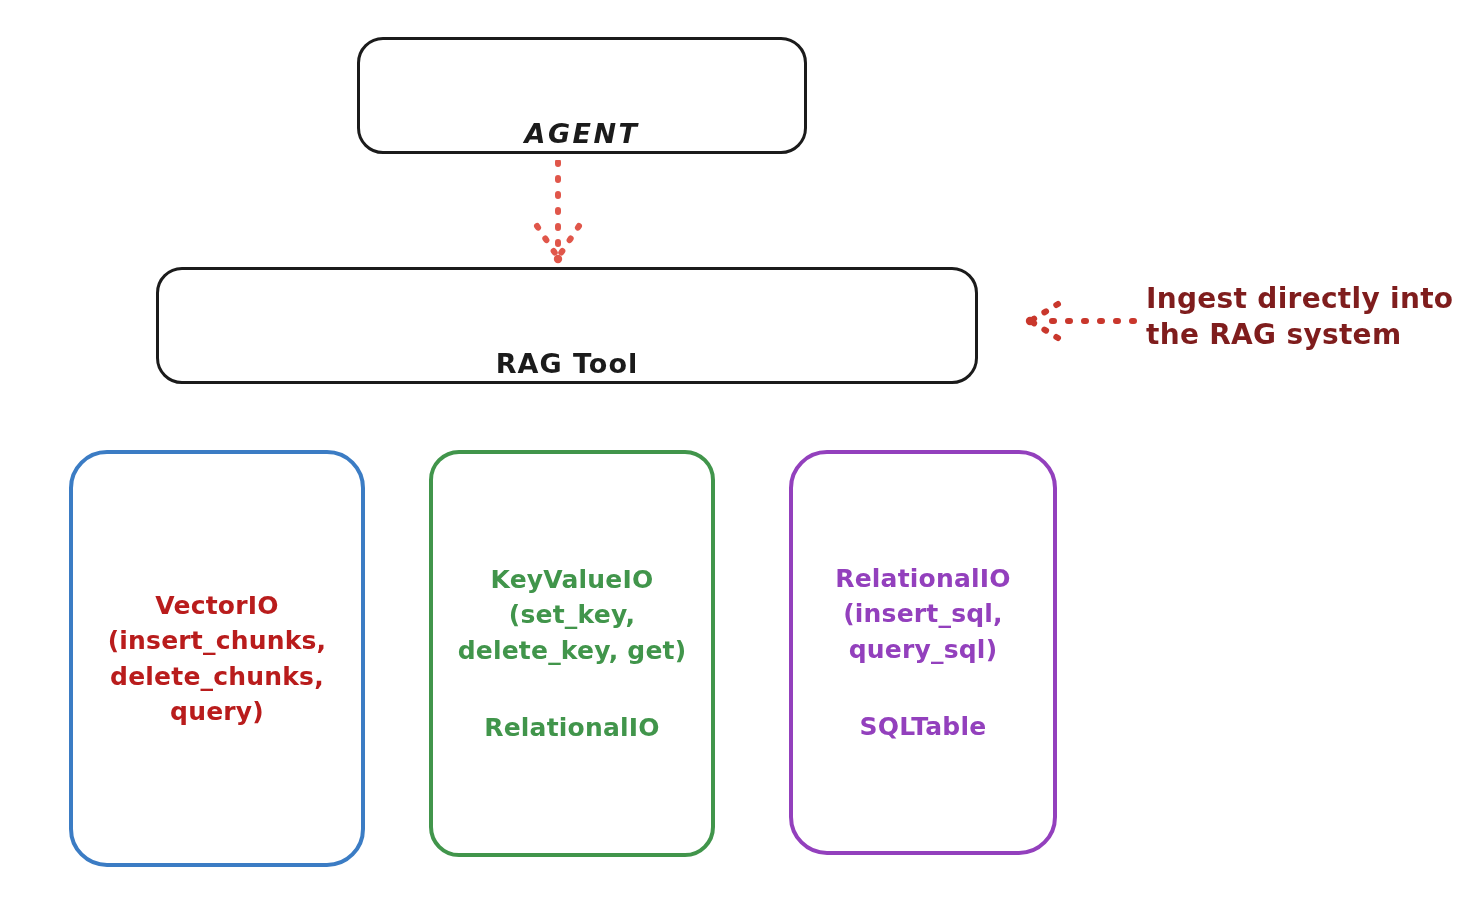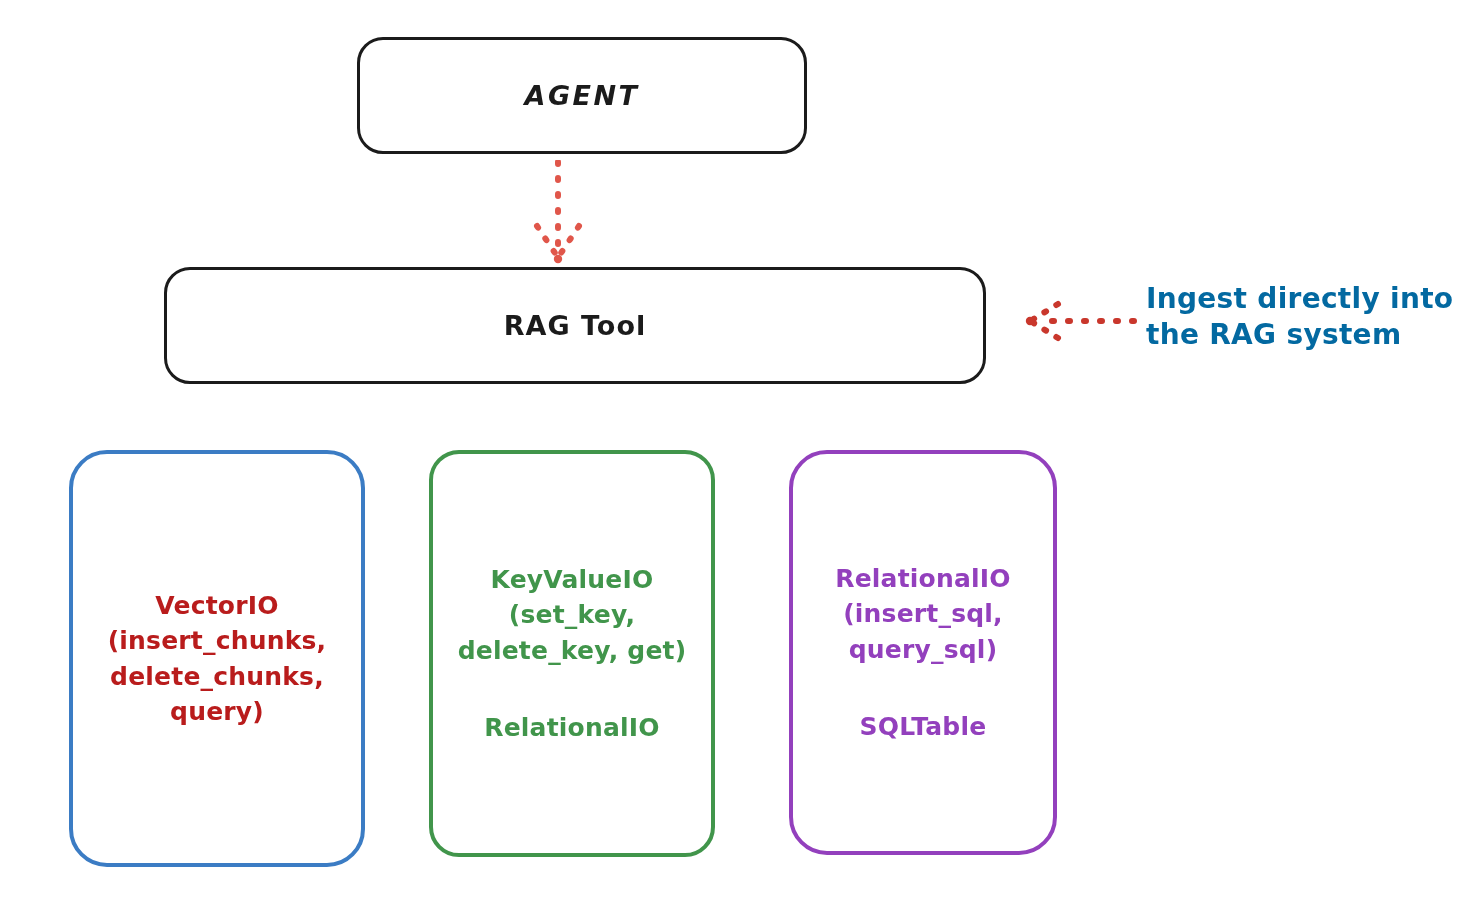--- a/index.html
+++ b/index.html
@@ -31,31 +31,32 @@
   .node-label {
     white-space: pre-line;
     line-height: 1.30;
     letter-spacing: 0.2px;
   }
 
   
   .box-black {
     border: 3.5px solid #1b1b1b;
     border-radius: 26px;
+    align-items: flex-end;
   }
   .box-black .node-label {
     color: #1b1b1b;
     font-size: 27px;
     font-weight: 600;
     font-style: italic;
     letter-spacing: 2.5px;
   }
 
   #agent-box { left: 357px; top: 37px; width: 450px; height: 117px; }
-  #ragtool-box { left: 164px; top: 267px; width: 822px; height: 117px; }
+  #ragtool-box { left: 156px; top: 267px; width: 822px; height: 117px; }
   #ragtool-box .node-label {
     font-style: normal;
     letter-spacing: 1px;
     font-weight: 600;
   }
 
   
   .box-store {
     border-width: 4px;
     border-style: solid;
@@ -101,21 +102,21 @@
   .arrow-red { position: absolute; }
   #agent-to-rag-arrow { left: 508px; top: 160px; width: 100px; height: 105px; }
   #ingest-arrow { left: 1018px; top: 296px; width: 120px; height: 50px; }
 
   
   #ingest-note {
     position: absolute;
     left: 1146px;
     top: 281px;
     width: 330px;
-    color: #0369a1;
+    color: #7f1d1d;
     font-size: 28px;
     font-weight: 600;
     line-height: 1.30;
     white-space: pre-line;
     text-align: left;
     letter-spacing: 0.3px;
   }
 </style>
 </head>
 <body>

